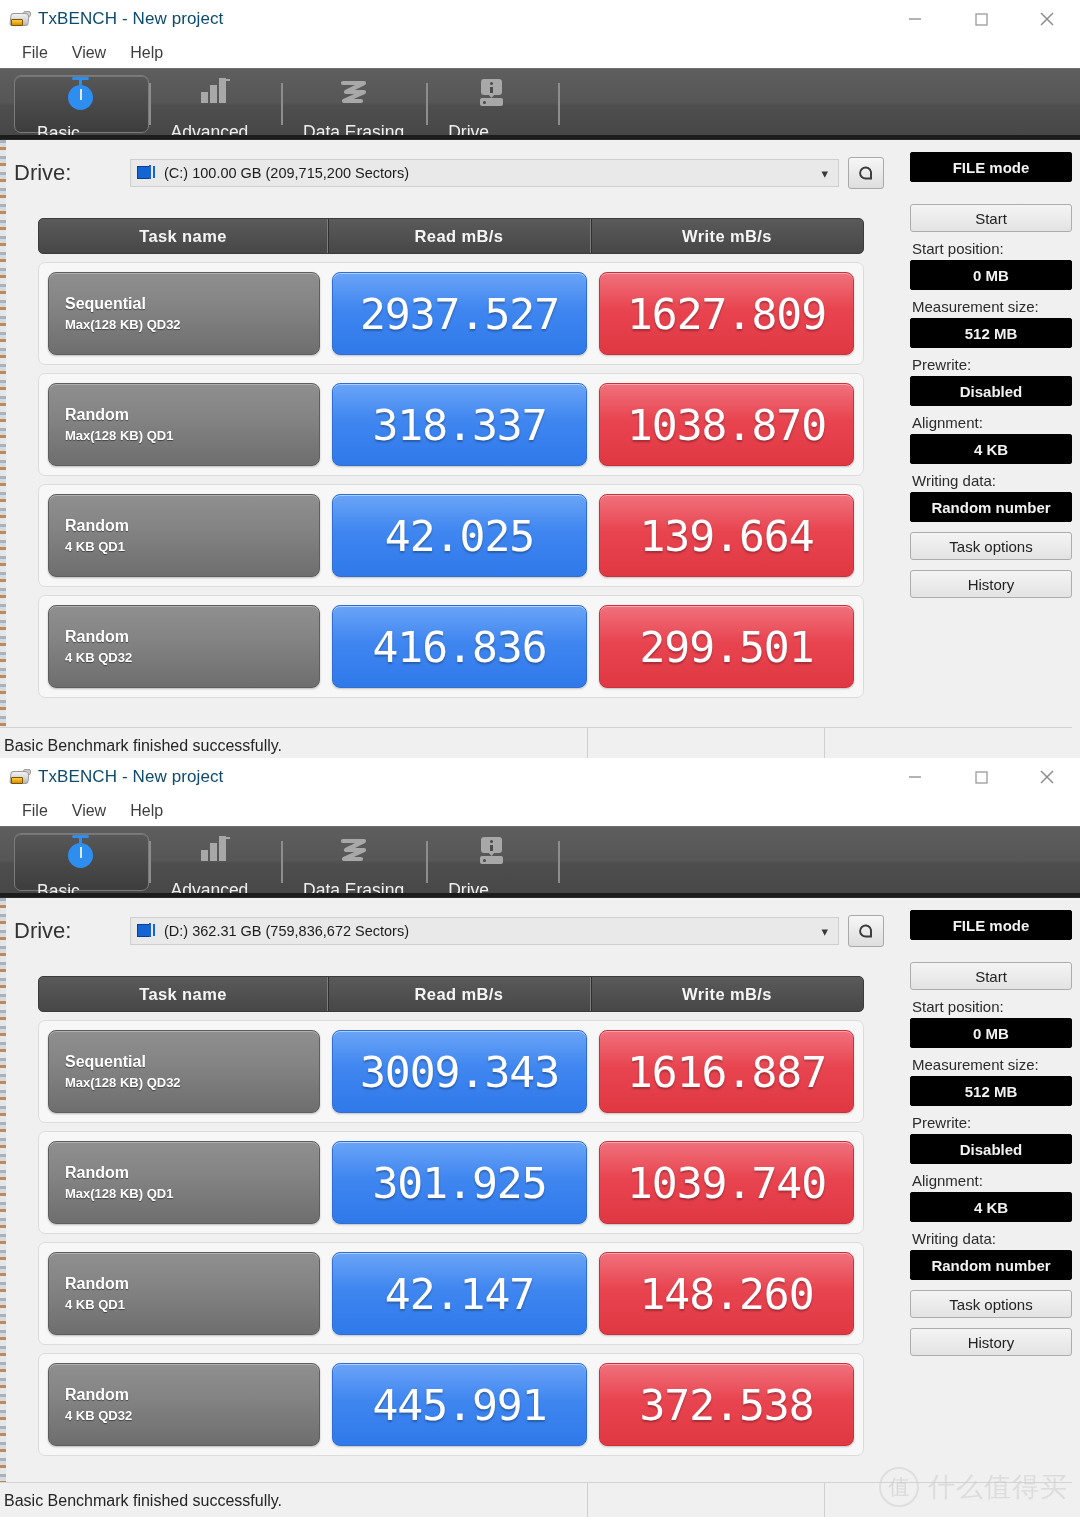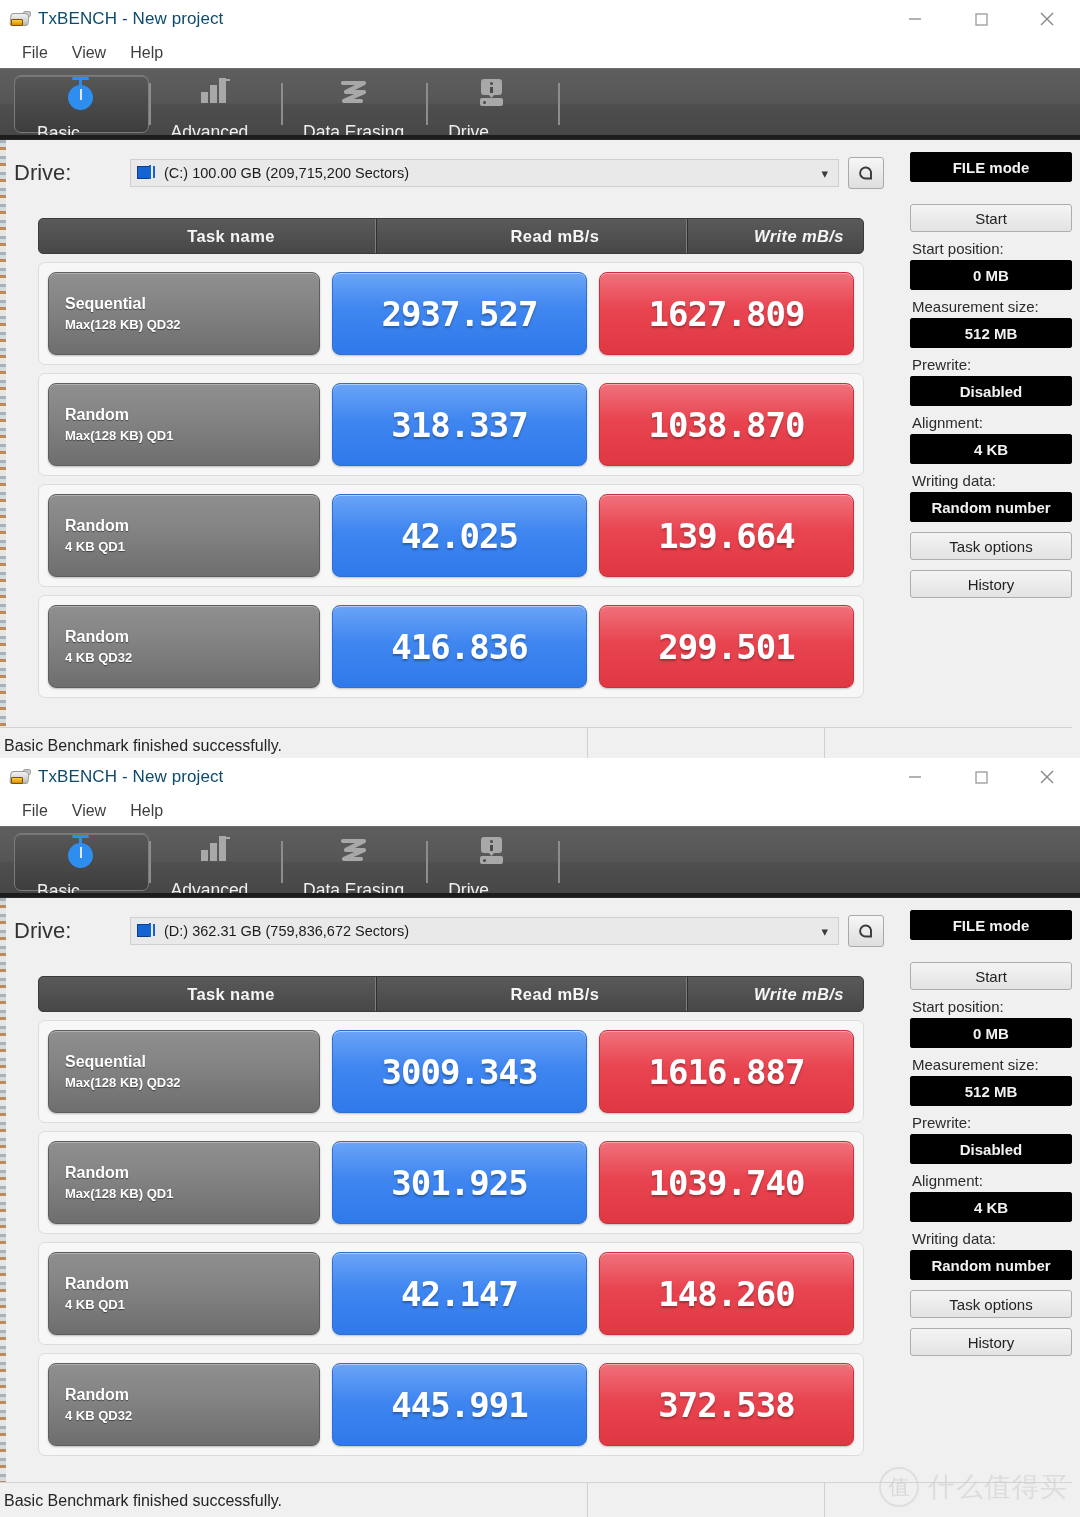--- a/index.html
+++ b/index.html
@@ -179,23 +179,23 @@
     position:absolute;left:38px;top:78px;width:826px;
   }
   .hdrrow{
     display:flex;height:34px;border-radius:5px;overflow:hidden;
     background:linear-gradient(180deg,#5a5a5a,#474747);
     border:1px solid #3b3b3b;
   }
   .hdrcell{
     flex:1;display:flex;align-items:center;justify-content:center;
     color:#f5f5f5;font-size:16.5px;font-weight:bold;letter-spacing:.4px;
-    border-right:1px solid #7d7d7d;box-shadow:1px 0 0 #303030;padding-left:48px;
-  }
-  .hdrcell:last-child{border-right:none;box-shadow:none;font-style:italic;}
+    border-right:1px solid #7d7d7d;box-shadow:1px 0 0 #303030;
+  }
+  .hdrcell:last-child{border-right:none;box-shadow:none;}
   .hdrcell.c1{flex:0 0 288px;}
   .hdrcell.c2{flex:0 0 262px;}
   .hdrcell.c3{flex:1;}
 
   .rowbox{
     margin-top:8px;background:#f7f7f7;border:1px solid #dcdcdc;border-radius:7px;
     padding:9px 9px;display:flex;gap:12px;box-sizing:border-box;
   }
   .taskcell{
     flex:0 0 272px;height:83px;border-radius:8px;box-sizing:border-box;
@@ -205,21 +205,21 @@
     display:flex;flex-direction:column;justify-content:center;
     padding-left:16px;color:#ffffff;
   }
   .taskcell .l1{font-size:16px;font-weight:bold;line-height:21px;text-shadow:0 1px 1px rgba(0,0,0,.45);}
   .taskcell .l2{font-size:13px;font-weight:bold;line-height:21px;text-shadow:0 1px 1px rgba(0,0,0,.45);}
 
   .valcell{
     flex:1;height:83px;border-radius:8px;box-sizing:border-box;
     display:flex;align-items:center;justify-content:center;
     font-family:"DejaVu Sans Mono","Liberation Mono",monospace;
-    font-weight:bold;font-size:34px;color:#ffffff;letter-spacing:-1px;
+    font-weight:normal;font-size:43px;color:#ffffff;letter-spacing:-1px;
     text-shadow:0 2px 2px rgba(0,0,0,.28);
   }
   .valcell.read{
     background:linear-gradient(180deg,#6aa4f7 0%,#3f86f0 45%,#2f79ea 100%);
     border:1px solid #2f6fd0;
     box-shadow:inset 0 1px 0 rgba(255,255,255,.45), 0 1px 2px rgba(0,0,0,.22);
   }
   .valcell.write{
     background:linear-gradient(180deg,#f0717c 0%,#e8444f 45%,#df3843 100%);
     border:1px solid #c9313c;

